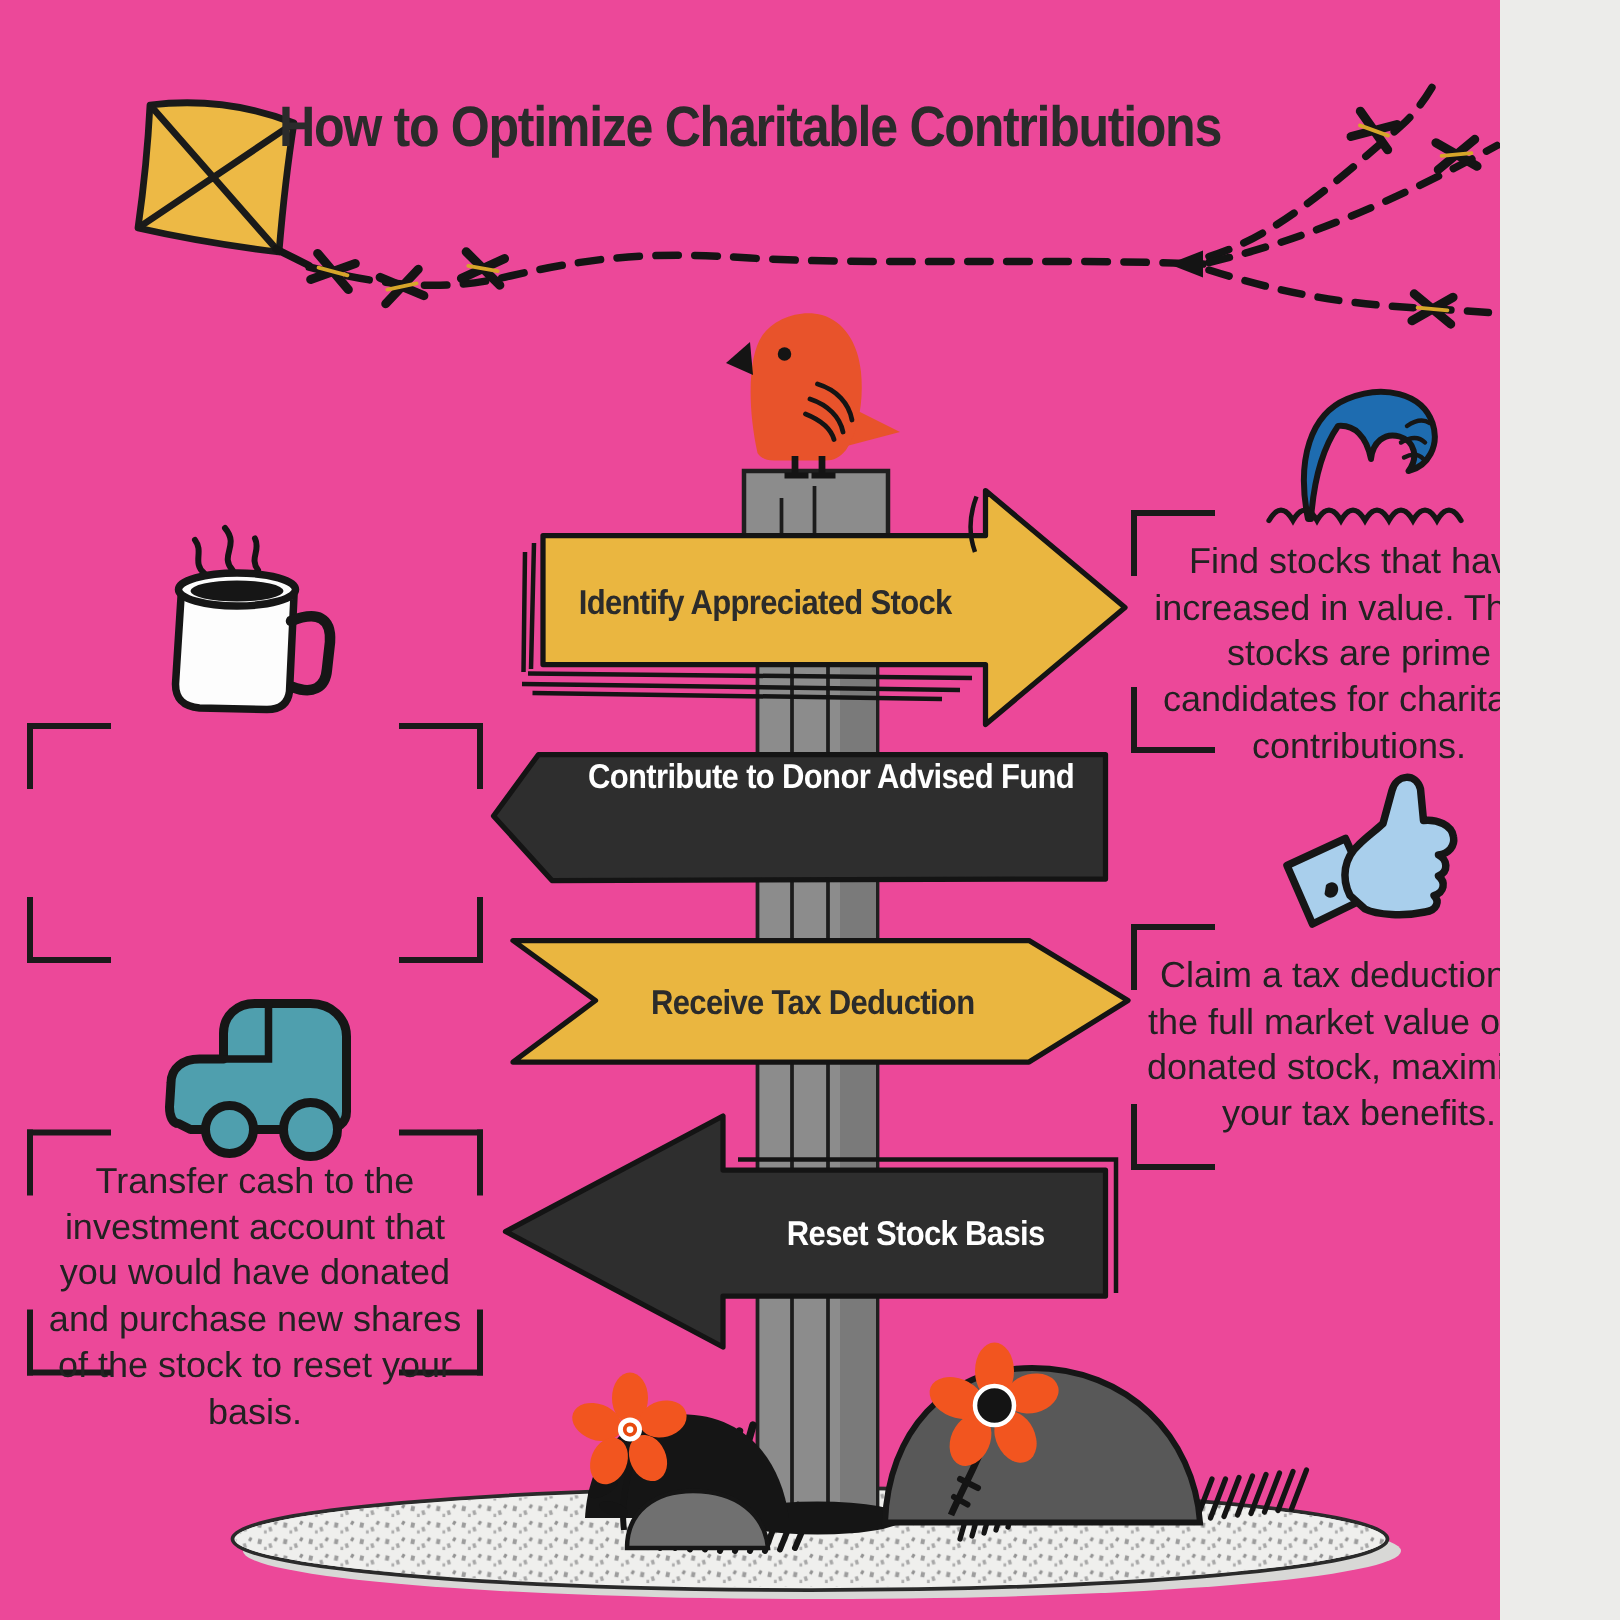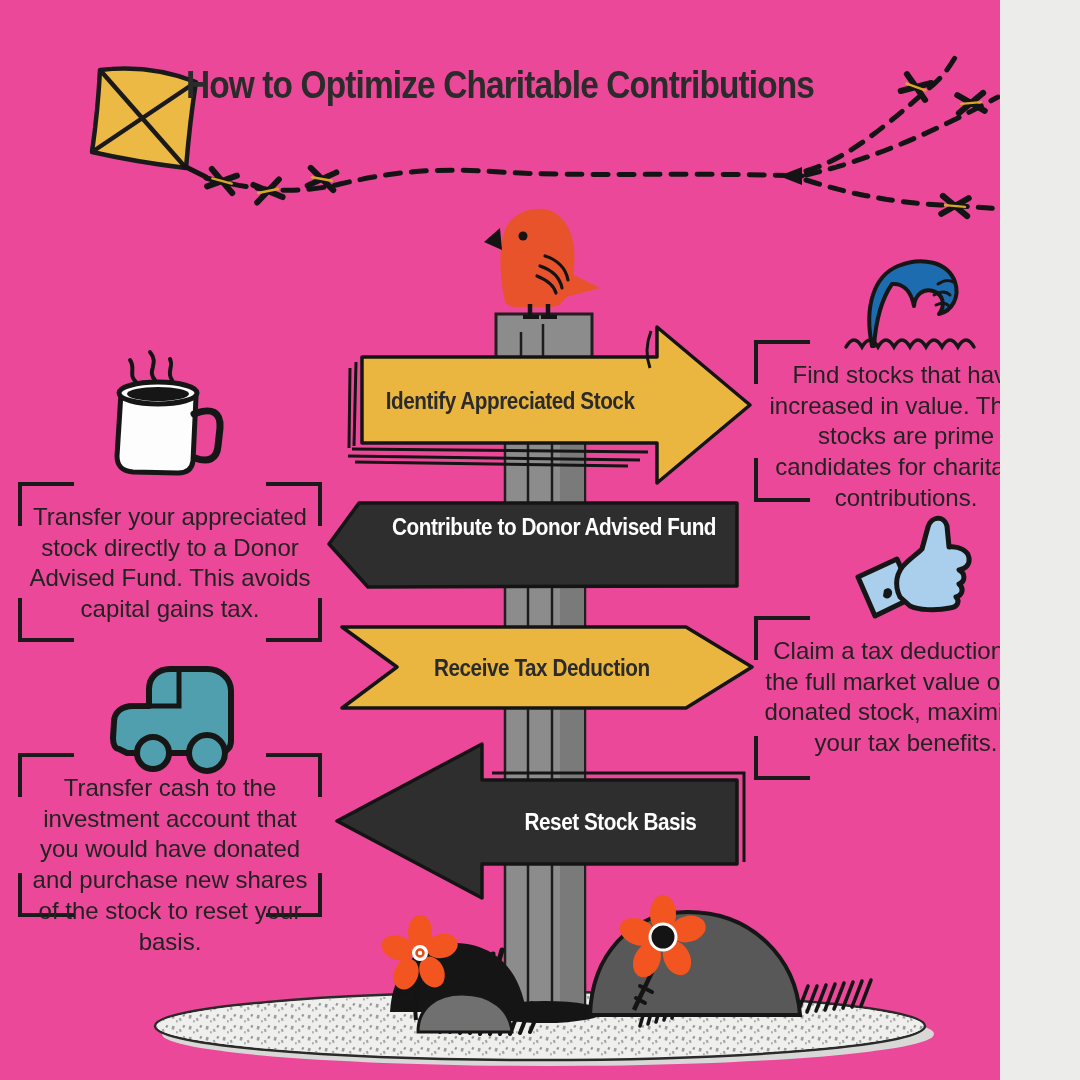--- a/index.html
+++ b/index.html
@@ -8,21 +8,21 @@
   #art{position:absolute;left:0;top:0;z-index:1;}
   .overlay{position:absolute;z-index:2;}
   #page-title{left:0;right:0;top:64px;text-align:center;font-size:38px;font-weight:bold;
               color:#2b2b2b;letter-spacing:-1px;transform:scaleX(.88);transform-origin:50% 50%;}
   .sign-label{display:flex;align-items:center;justify-content:center;text-align:center;
               font-weight:bold;font-size:23px;letter-spacing:-.5px;}
   .sign-label>span{transform:scaleX(.9);white-space:nowrap;}
   .on-yellow{color:#2b2b2b;}
   .on-dark{color:#fff;}
   #sign1-label{left:362px;top:357px;width:296px;height:88px;}
-  #sign2-label{left:372px;top:484px;width:364px;height:86px;}
+  #sign2-label{left:372px;top:474px;width:364px;height:86px;}
   #sign3-label{left:396px;top:626px;width:292px;height:84px;}
   #sign4-label{left:483px;top:779px;width:254px;height:86px;}
   .note{position:absolute;z-index:2;}
   .corner{position:absolute;width:52px;height:40px;border:0 solid #1a1a1a;}
   .corner.tl{left:0;top:0;border-left-width:4px;border-top-width:4px;}
   .corner.tr{right:0;top:0;border-right-width:4px;border-top-width:4px;}
   .corner.bl{left:0;bottom:0;border-left-width:4px;border-bottom-width:4px;}
   .corner.br{right:0;bottom:0;border-right-width:4px;border-bottom-width:4px;}
   .note-inner{position:absolute;left:8px;right:8px;top:20px;text-align:center;
               font-size:24px;line-height:1.28;color:#222;}
@@ -217,21 +217,20 @@
     <span class="corner tr"></span>
     <span class="corner bl"></span>
     <span class="corner br"></span>
     <div class="note-inner">Find stocks that have increased in value. These stocks are prime candidates for charitable contributions.</div>
   </div>
   <div id="note-l1" class="note">
     <span class="corner tl"></span>
     <span class="corner tr"></span>
     <span class="corner bl"></span>
     <span class="corner br"></span>
-    <div class="note-inner">Transfer your appreciated stock directly to a Donor Advised Fund. This avoids capital gains tax.</div>
   </div>
   <div id="note-r2" class="note">
     <span class="corner tl"></span>
     <span class="corner tr"></span>
     <span class="corner bl"></span>
     <span class="corner br"></span>
     <div class="note-inner">Claim a tax deduction for the full market value of the donated stock, maximizing your tax benefits.</div>
   </div>
   <div id="note-l2" class="note">
     <span class="corner tl"></span>

